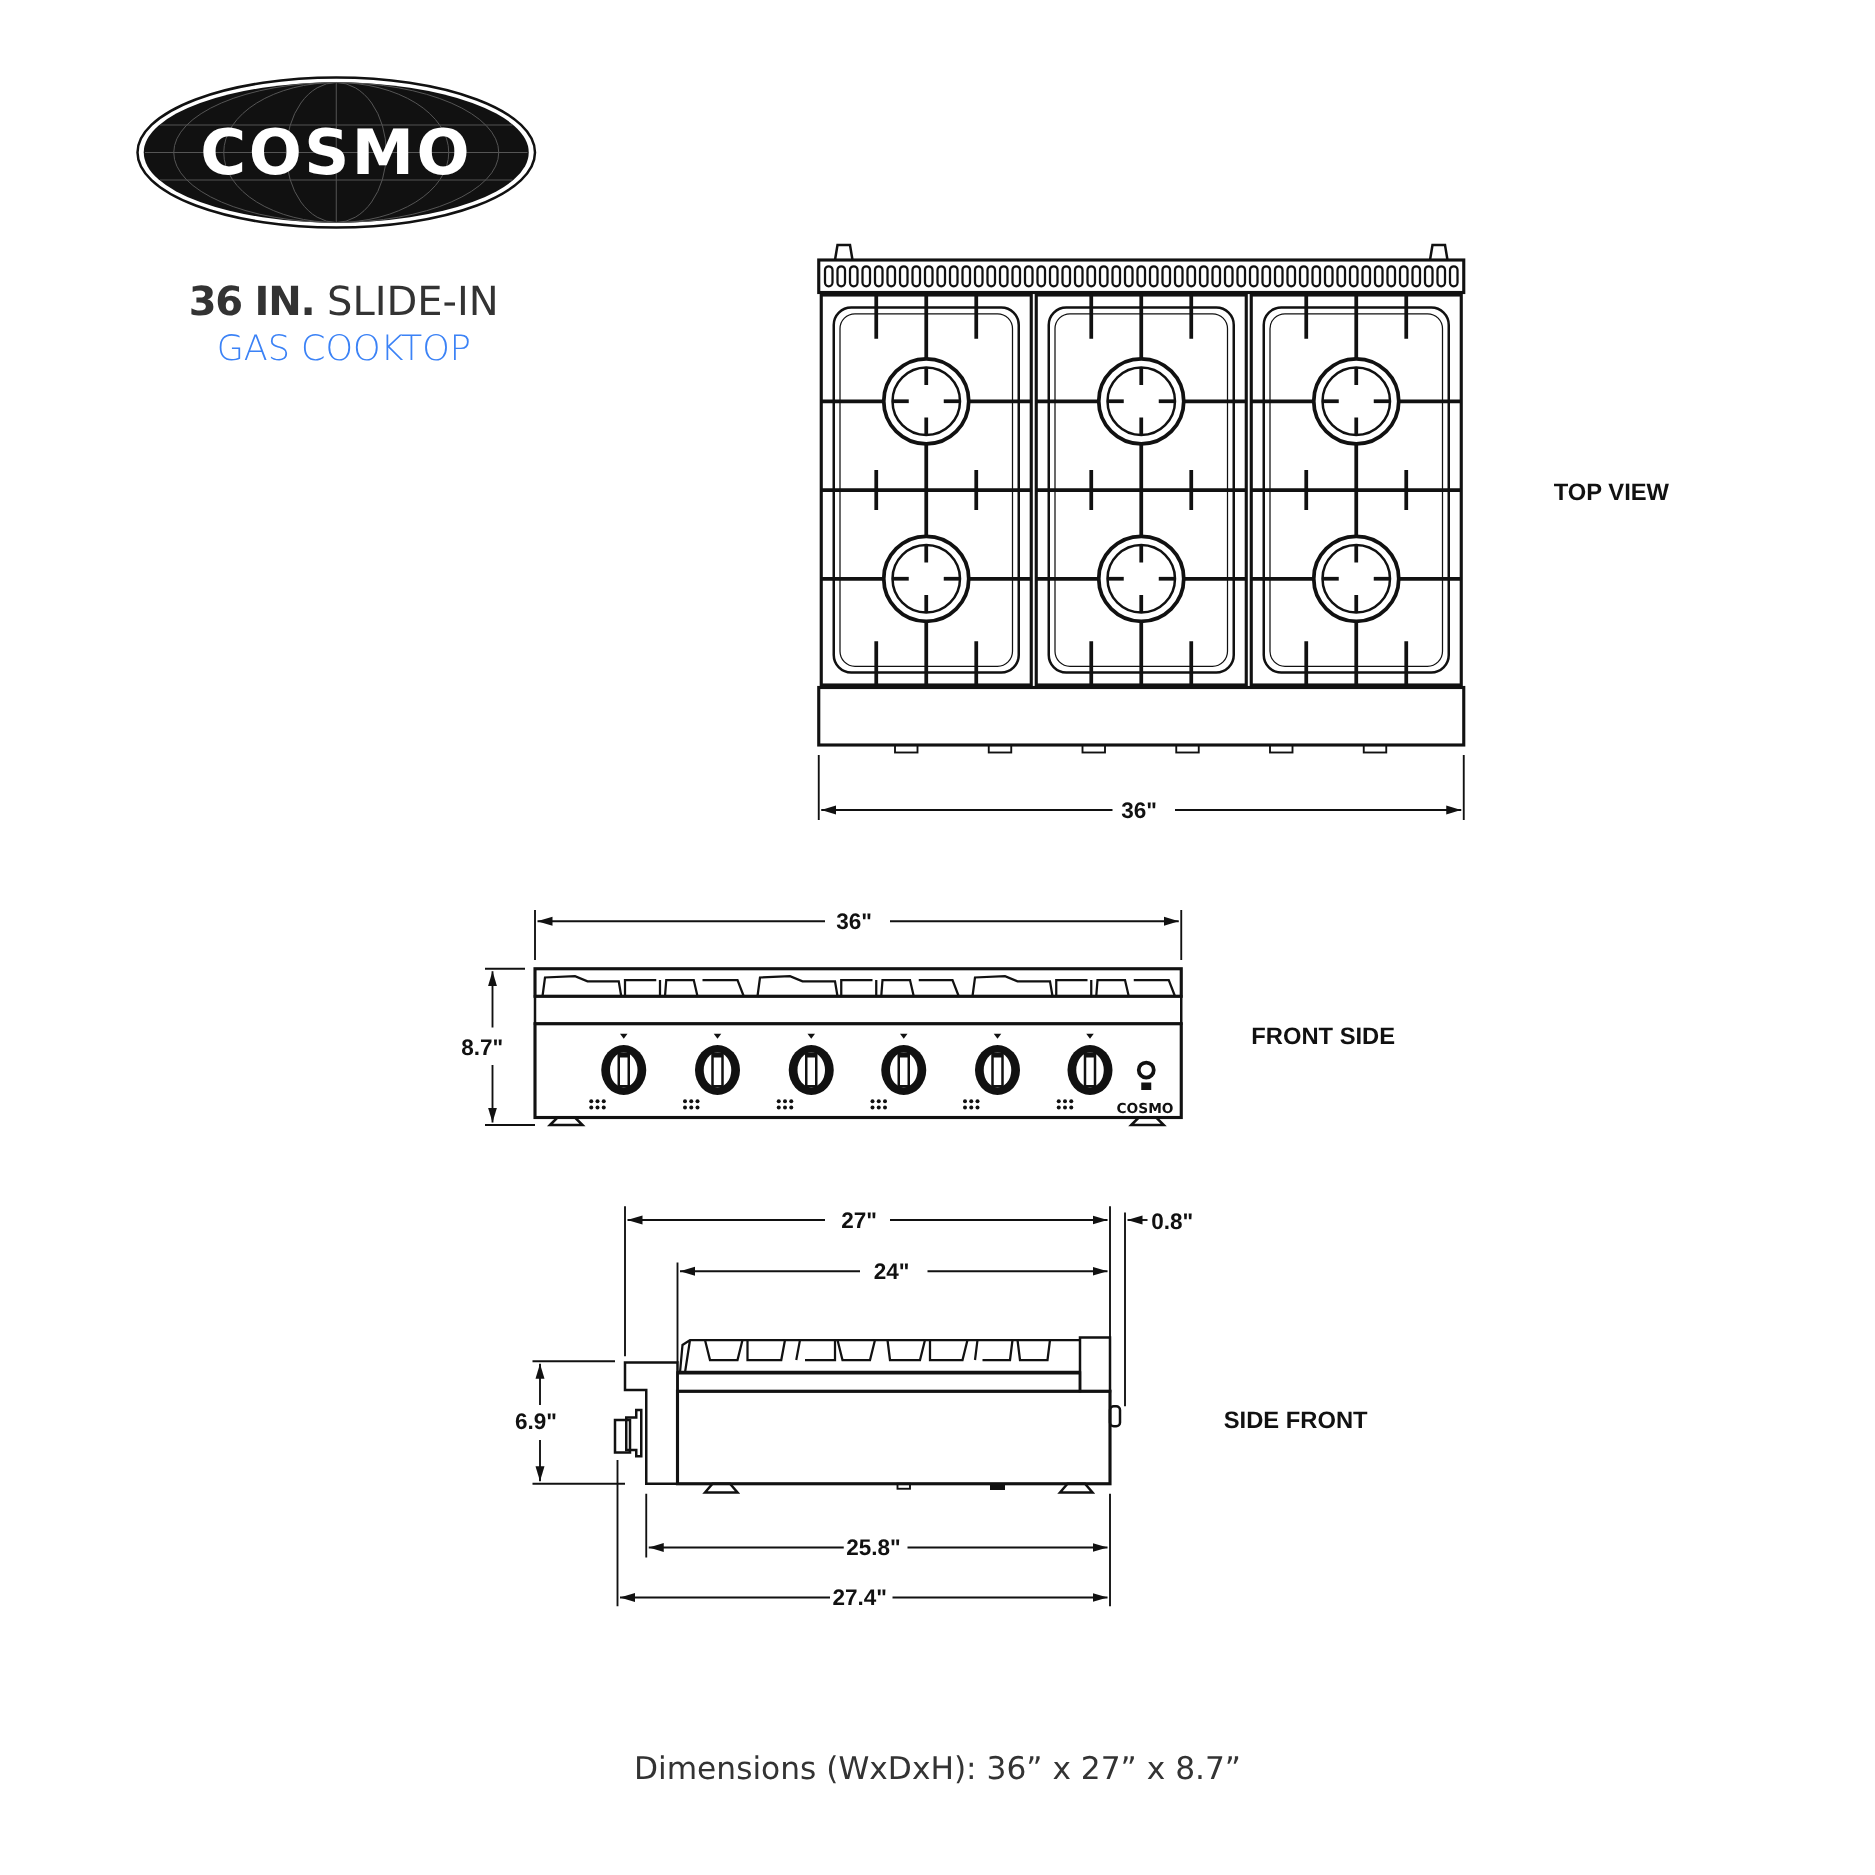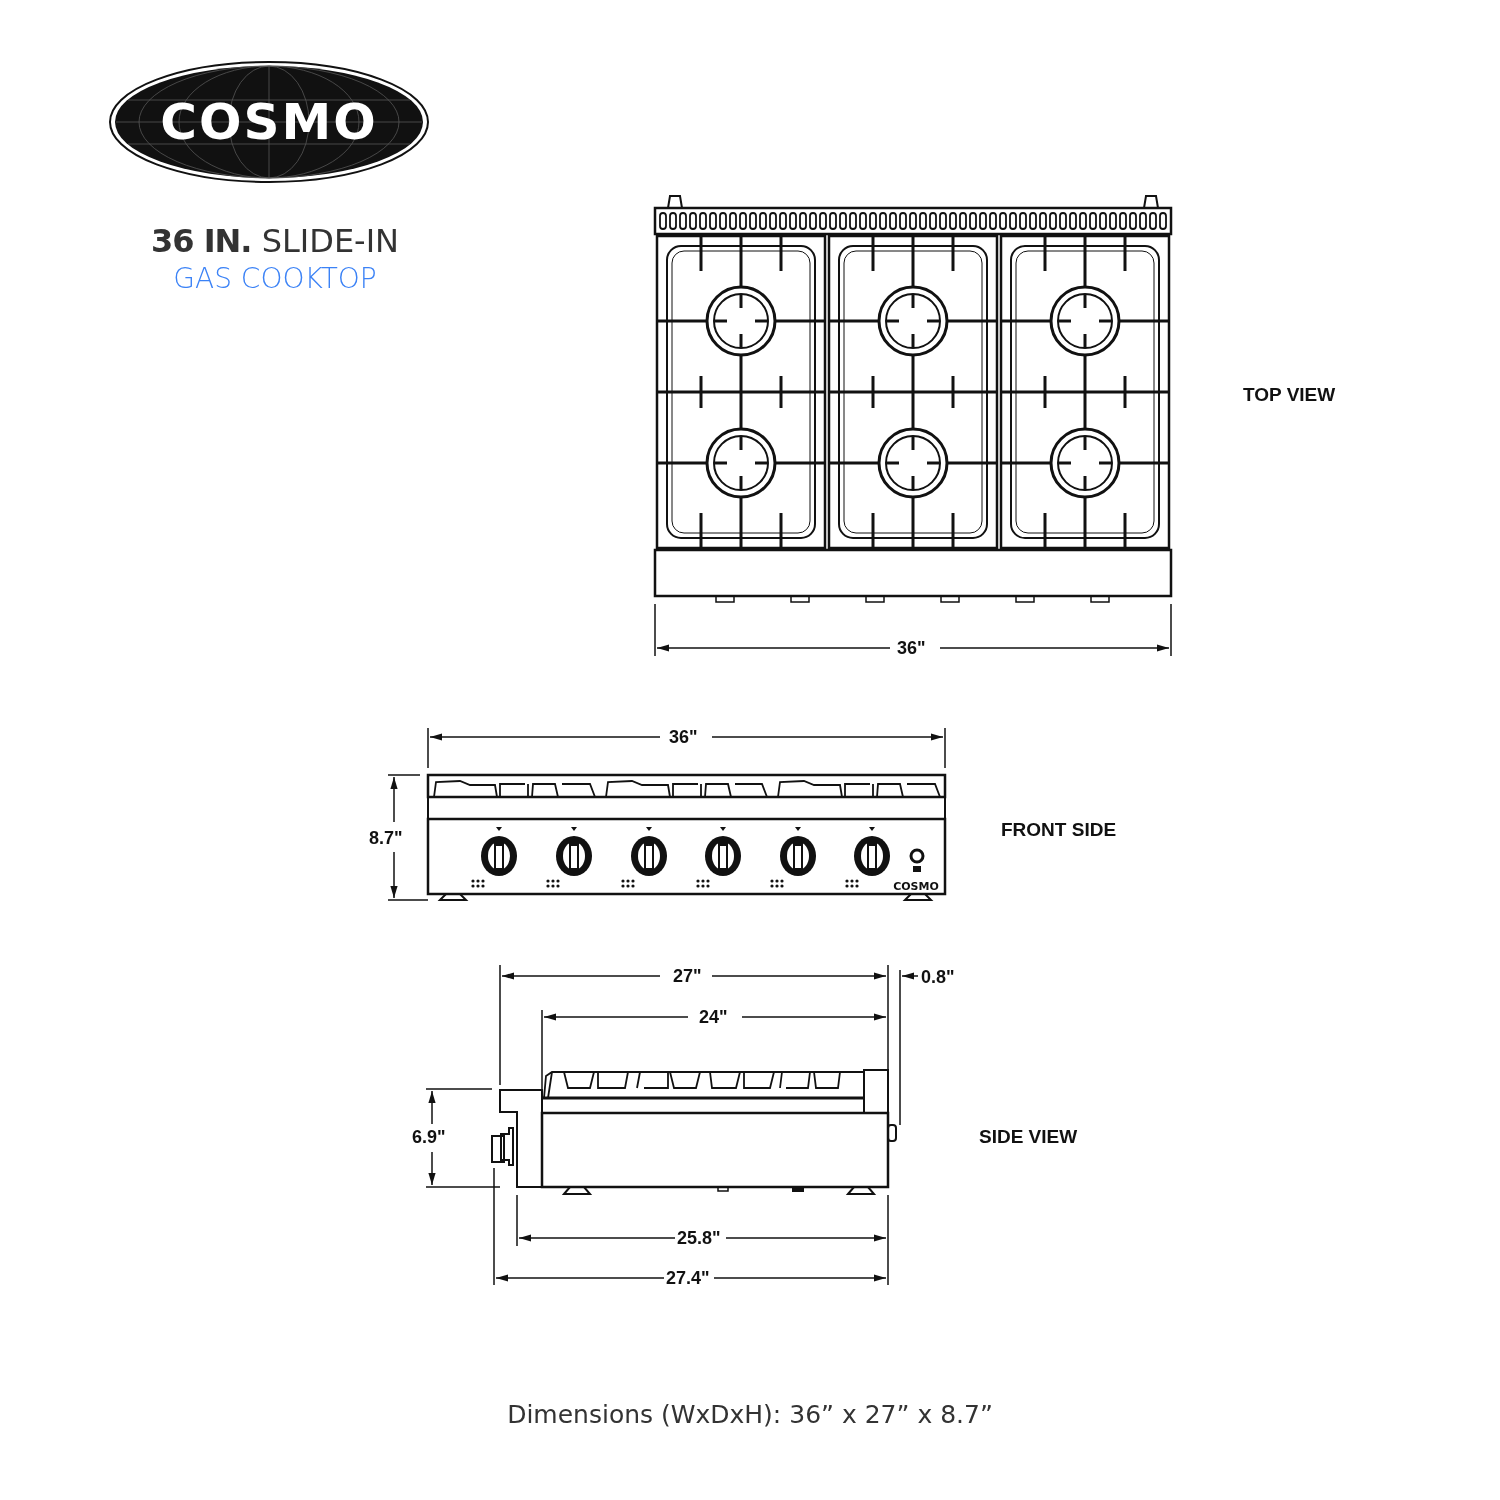--- a/index.html
+++ b/index.html
@@ -277,21 +277,21 @@
     <line x1="726" y1="1238" x2="886" y2="1238" stroke="#111" stroke-width="1.5" marker-end="url(#arr)"></line>
 
     <line x1="494" y1="1168" x2="494" y2="1285" stroke="#111" stroke-width="1.5"></line>
     <line x1="496" y1="1278" x2="664" y2="1278" stroke="#111" stroke-width="1.5" marker-start="url(#arr)"></line>
     <line x1="714" y1="1278" x2="886" y2="1278" stroke="#111" stroke-width="1.5" marker-end="url(#arr)"></line>
   </g>
 </svg>
 
 <div class="abs view-label" style="left:1243px;top:384px;">TOP VIEW</div>
 <div class="abs view-label" style="left:1001px;top:819px;">FRONT SIDE</div>
-<div class="abs view-label" style="left:979px;top:1126px;">SIDE VIEW</div>
+<div class="abs view-label" style="left:979px;top:1126px;">SIDE FRONT</div>
 
 <div class="abs dim" style="left:893px;top:638px;">36"</div>
 <div class="abs dim" style="left:665px;top:727px;">36"</div>
 <div class="abs dim" style="left:369px;top:828px;padding:0;">8.7"</div>
 <div class="abs dim" style="left:669px;top:966px;">27"</div>
 <div class="abs dim" style="left:921px;top:967px;padding:0;">0.8"</div>
 <div class="abs dim" style="left:695px;top:1007px;">24"</div>
 <div class="abs dim" style="left:412px;top:1127px;padding:0;">6.9"</div>
 <div class="abs dim" style="left:675px;top:1228px;padding:0 2px;">25.8"</div>
 <div class="abs dim" style="left:664px;top:1268px;padding:0 2px;">27.4"</div>

